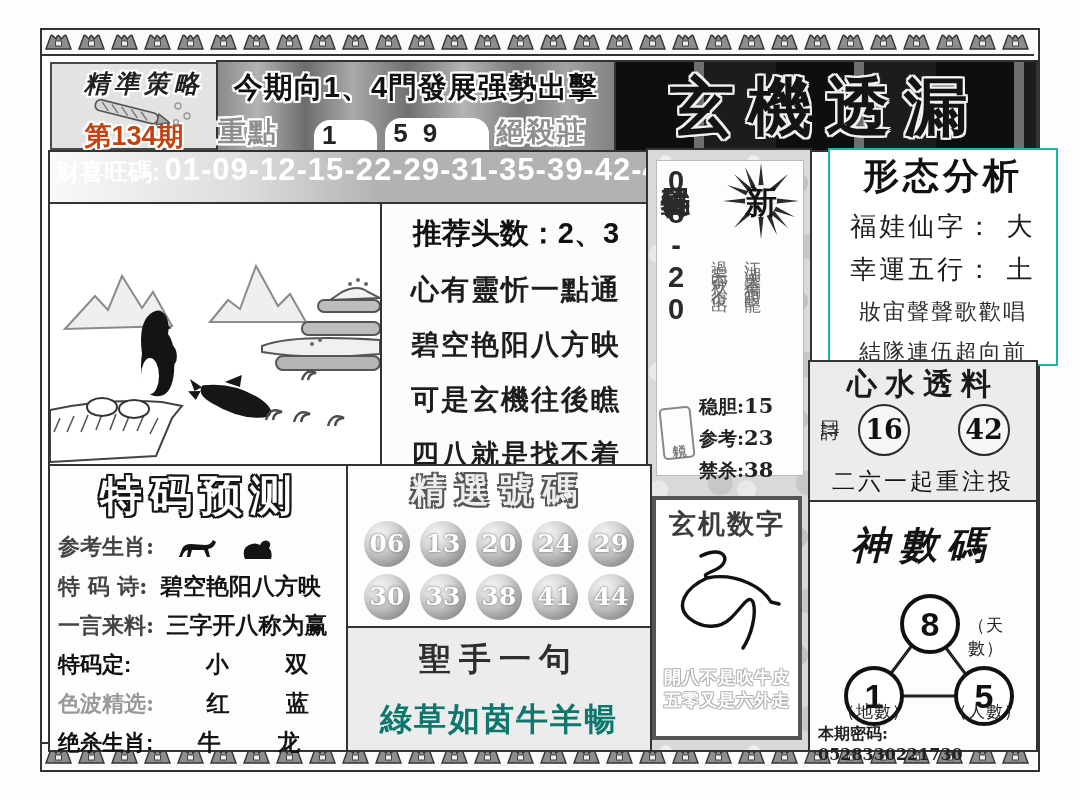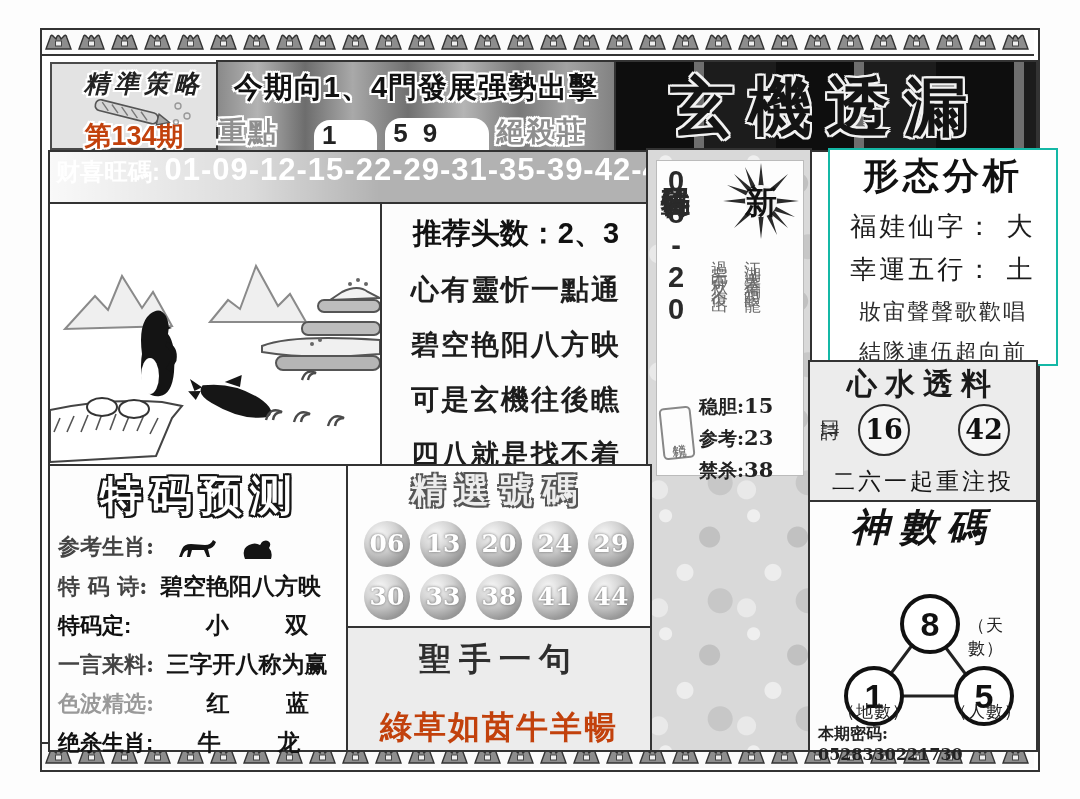--- a/index.html
+++ b/index.html
@@ -94,24 +94,24 @@
   .sel-title{display:block;margin-top:2px;font-size:34px;font-weight:900;letter-spacing:10px;color:#ededed;
       text-shadow:-2px -2px 0 #555,2px -2px 0 #555,-2px 2px 0 #555,2px 2px 0 #555;}
   .ball-row{display:flex;justify-content:center;gap:10px;margin-top:7px;}
   .ball{width:46px;height:46px;border-radius:50%;
       background:radial-gradient(circle at 35% 28%,#f7f7f7,#d2d2d2 38%,#9a9a9a 72%,#7e7e7e);
       text-align:center;line-height:46px;font-size:25px;font-weight:700;color:#fff;
       font-family:"DejaVu Serif",serif;text-shadow:0 0 3px #666;}
 
   .saint-box{left:346px;top:626px;width:302px;height:122px;border:2px solid #333;background:#ececec;text-align:center;}
   .saint-title{display:block;margin-top:10px;font-size:32px;font-weight:900;letter-spacing:8px;color:#2e2e2e;}
-  .saint-line{display:block;margin-top:24px;font-size:32px;font-weight:900;letter-spacing:2px;color:#c2410c;}
+  .saint-line{display:block;margin-top:16px;font-size:32px;font-weight:900;letter-spacing:2px;color:#0f766e;}
 
   .divine-box{left:808px;top:500px;width:226px;height:248px;border:2px solid #333;background:#fdfdfd;}
-  .div-title{display:block;text-align:center;margin-top:0;font-size:38px;font-weight:900;letter-spacing:10px;color:#121212;
+  .div-title{display:block;text-align:center;margin-top:18px;font-size:38px;font-weight:900;letter-spacing:10px;color:#121212;
       font-family:"DejaVu Serif",serif;font-style:italic;}
   .tri-circle{position:absolute;width:52px;height:52px;border:4px solid #111;border-radius:50%;background:#fff;
       text-align:center;line-height:52px;font-size:34px;font-weight:900;color:#111;}
   .tri-label{position:absolute;font-size:17px;color:#222;font-family:"DejaVu Serif",serif;letter-spacing:1px;}
   .password{position:absolute;left:8px;top:222px;font-size:16px;color:#222;font-family:"DejaVu Serif",serif;font-weight:700;}
 </style>
 </head>
 <body>
 
 <div class="page">
@@ -253,20 +253,29 @@
         <span class="sp-poem">江湖大量獨眼龍</span>
       </div>
       <div class="abs sp-stats">
         <span class="sp-stat"><span>稳胆:</span><b>15</b></span>
         <span class="sp-stat"><span>参考:</span><b>23</b></span>
         <span class="sp-stat"><span>禁杀:</span><b>38</b></span>
       </div>
       <span class="abs seal">精锐</span>
     </div>
 
+    <div class="abs mystic-panel">
+      <span class="mys-title">玄机数字</span>
+      <svg width="120" height="118" viewBox="0 0 120 118" style="margin-top:2px;">
+        <path d="M34 12 C58 0 66 18 48 26 C40 30 36 30 40 34 C70 28 96 44 104 58 L112 60
+                 M40 34 C18 44 8 62 22 74 C34 84 52 86 64 74 C76 62 82 50 86 58 C90 70 84 92 76 104" fill="none" stroke="#111" stroke-width="3.4" stroke-linecap="round"></path>
+      </svg>
+      <span class="mys-line">開八不是吹牛皮</span>
+      <span class="mys-line">五零又是六外走</span>
+    </div>
   </div>
 
   <div class="abs shape-box">
     <span class="shape-title">形态分析</span>
     <span class="shape-row-lg kai">福娃仙字： 大</span>
     <span class="shape-row-lg kai">幸運五行： 土</span>
     <span class="shape-row-sm kai">妝宙聲聲歌歡唱</span>
     <span class="shape-row-sm kai">結隊連伍超向前</span>
   </div>
 
@@ -288,27 +297,27 @@
       <svg class="animal" width="36" height="26" viewBox="0 0 36 26">
         <path d="M8 22 q-4 -10 4 -14 q6 -3 11 0 q4 -6 8 -4 q4 2 1 7 q4 4 2 11 z" fill="#141414"></path>
         <circle cx="28" cy="8" r="4" fill="#141414"></circle>
       </svg>
     </div>
     <div class="fc-row">
       <span class="fc-label">特 码 诗:</span>
       <span class="fc-val">碧空艳阳八方映</span>
     </div>
     <div class="fc-row">
+      <span class="fc-label">一言来料:</span>
+      <span class="fc-val">三字开八称为赢</span>
+    </div>
+    <div class="fc-row">
       <span class="fc-label" style="font-family:'Liberation Sans',sans-serif;color:#111;">特码定:</span>
       <span class="fc-val w2" style="margin-left:70px;">小</span>
       <span class="fc-val fc-gap">双</span>
-    </div>
-    <div class="fc-row">
-      <span class="fc-label">一言来料:</span>
-      <span class="fc-val">三字开八称为赢</span>
     </div>
     <div class="fc-row">
       <span class="fc-label soft">色波精选:</span>
       <span class="fc-val w2" style="margin-left:48px;">红</span>
       <span class="fc-val fc-gap">蓝</span>
     </div>
     <div class="fc-row">
       <span class="fc-label" style="font-family:'Liberation Sans',sans-serif;color:#111;">绝杀生肖:</span>
       <span class="fc-val w2" style="margin-left:40px;">牛</span>
       <span class="fc-val fc-gap">龙</span>

